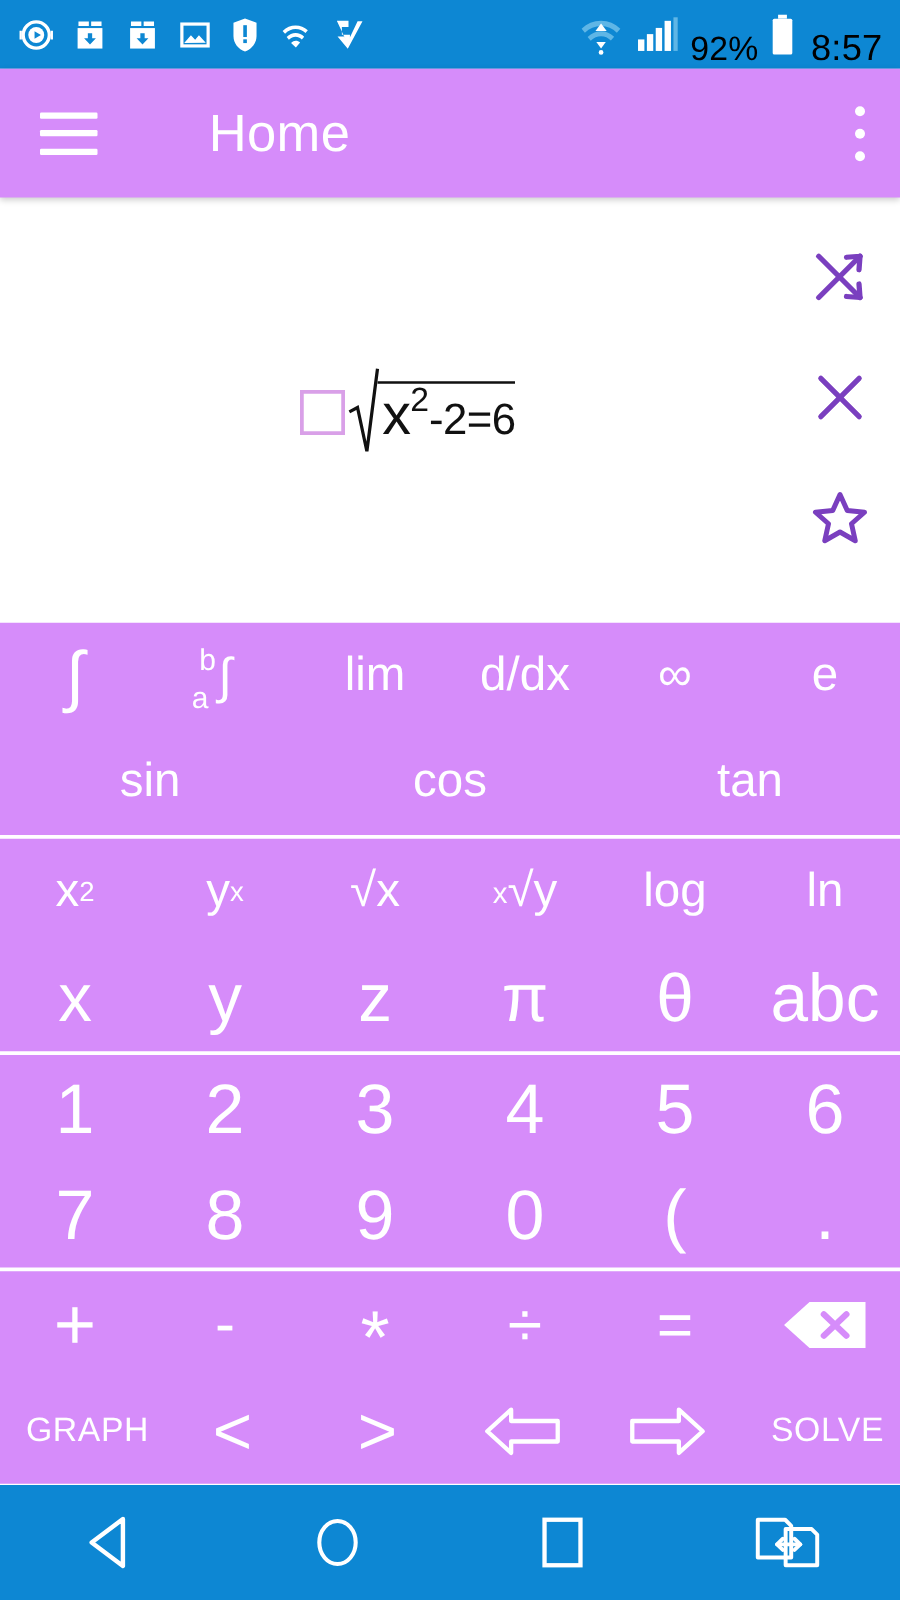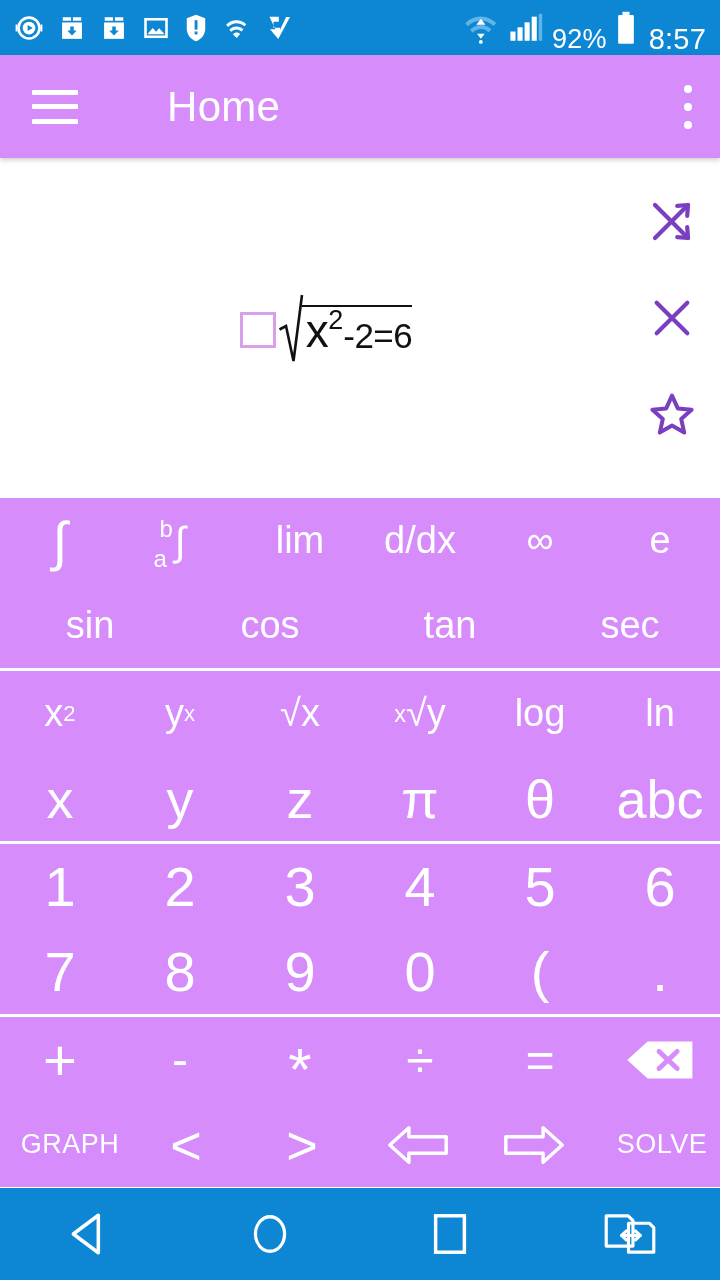--- a/index.html
+++ b/index.html
@@ -19,21 +19,21 @@
     padding: 0 14px;
     color: #ffffff;
   }
   .sb-left { display: flex; align-items: center; gap: 14px; flex: 0 0 auto; }
   .sb-spacer { flex: 1 1 auto; }
   .sb-right { display: flex; align-items: center; gap: 9px; flex: 0 0 auto; }
   .sb-icon { display: block; }
   .sb-text {
     font-size: 27px; line-height: 1;
     font-family: "Liberation Sans", sans-serif;
-    color: #ffffff; letter-spacing: .2px; margin-top: 24px;
+    color: #000000; letter-spacing: .2px; margin-top: 24px;
   }
   .sb-clock { font-size: 29px; margin-left: 4px; }
 
   
   .appbar {
     height: 103px; width: 100%;
     background: #d68cfa;
     display: flex; align-items: center;
     padding: 0 26px 0 32px;
     position: relative;
@@ -277,21 +277,20 @@
         </div>
         <div class="key k-md">lim</div>
         <div class="key k-md">d/dx</div>
         <div class="key k-md">∞</div>
         <div class="key k-md">e</div>
       </div>
       <div class="kp-row">
         <div class="key k-md">sin</div>
         <div class="key k-md">cos</div>
         <div class="key k-md">tan</div>
-        <div class="key k-md">sec</div>
       </div>
     </div>
 
     <div class="kp-group g-vars">
       <div class="kp-row">
         <div class="key k-md">
           <span>x</span>
             <span class="sup-s">2</span>
         </div>
         <div class="key k-md">

